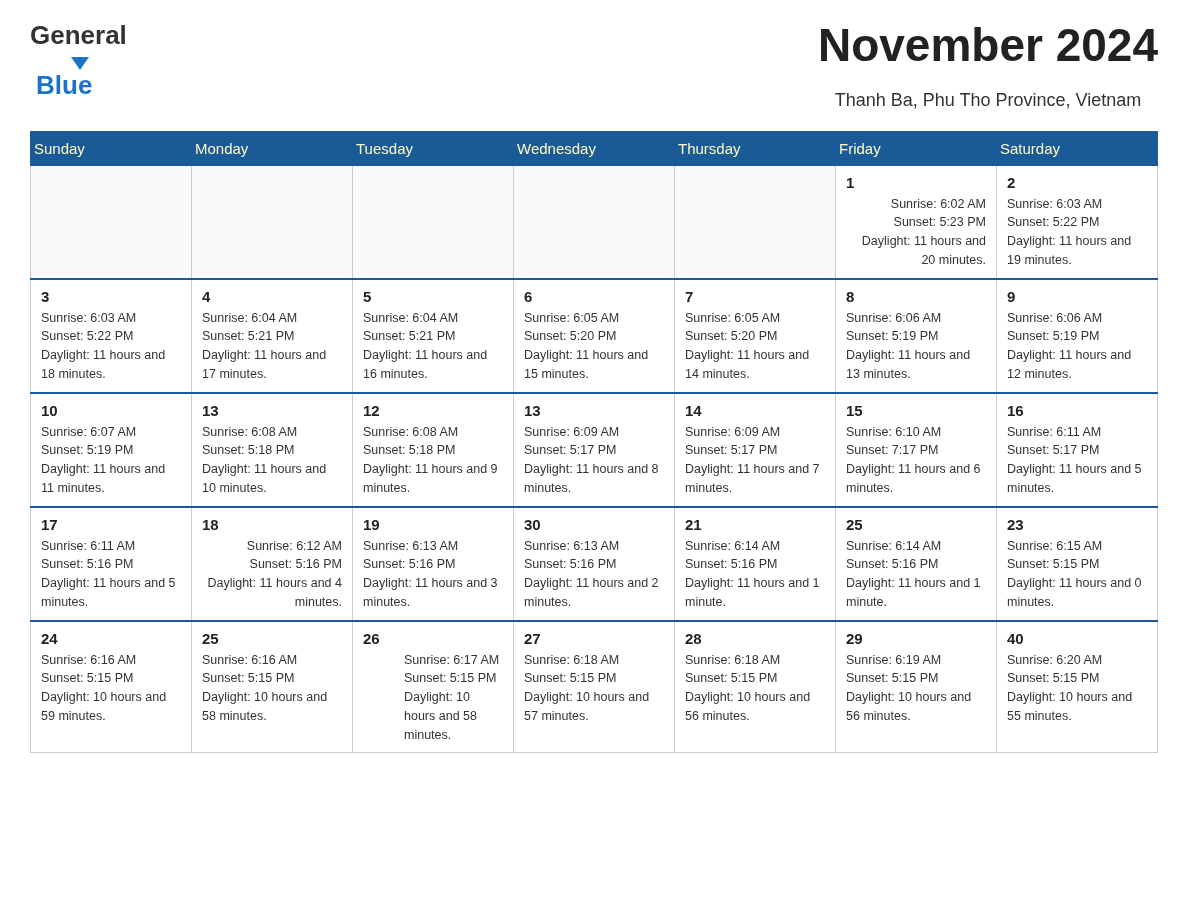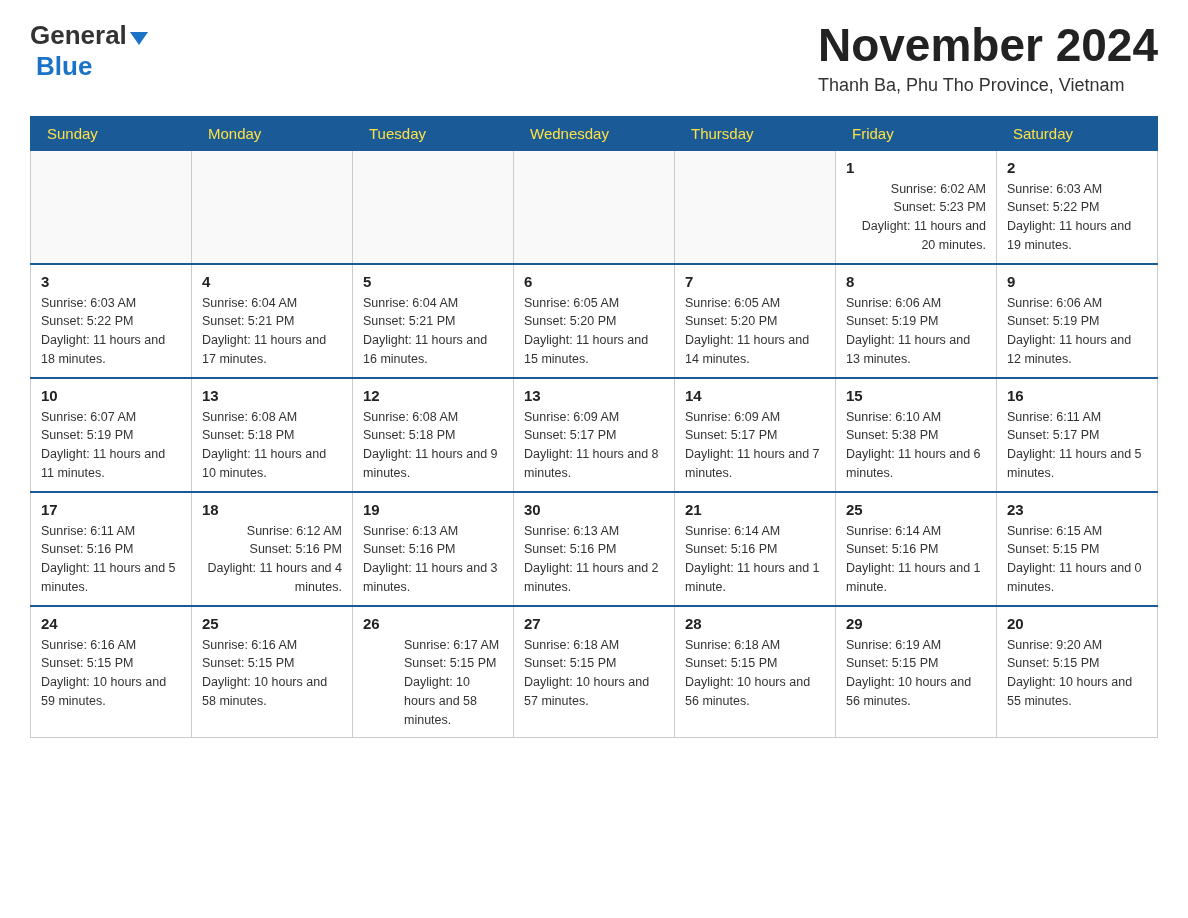--- a/index.html
+++ b/index.html
@@ -14,44 +14,44 @@
       justify-content: space-between;
       align-items: flex-start;
       margin-bottom: 20px;
     }
     .logo-area {
       display: flex;
       flex-direction: column;
       align-items: flex-start;
     }
     .title-area {
-      text-align: left;
+      text-align: center;
     }
     .month-title {
       font-size: 46px;
       font-weight: bold;
       color: #222;
       line-height: 1.1;
     }
     .location-title {
       font-size: 18px;
       color: #333;
-      margin-top: 4px;
+      margin-top: 19px;
     }
     .calendar {
       width: 100%;
       border-collapse: collapse;
       border: 1px solid #aaa;
     }
     .calendar th {
       background: #1a5a96;
-      color: #fde047;
+      color: #fef9c3;
       font-size: 15px;
       font-weight: normal;
-      padding: 8px 16px;
+      padding: 8px 3px;
       text-align: left;
       border: 1px solid #1a5a96;
     }
     .calendar td {
       vertical-align: top;
       padding: 8px 10px;
       border: 1px solid #ccc;
       width: 14.28%;
       min-height: 90px;
       font-size: 13px;
@@ -71,20 +71,21 @@
       font-size: 12.5px;
       line-height: 1.5;
       color: #333;
     }
     .row-divider td {
       border-top: 2px solid #1a5a96;
     }
     .logo-line1 {
       display: flex;
       align-items: center;
+      flex-direction: column;
     }
     .logo-word-general {
       font-size: 26px;
       font-weight: bold;
       color: #333;
     }
     .logo-word-blue {
       font-size: 26px;
       font-weight: bold;
       color: #1a73c7;
@@ -213,21 +214,21 @@
         </td>
         <td>
           <div class="day-num">14</div>
           <div class="day-info" style="white-space: pre-line;">Sunrise: 6:09 AM
 Sunset: 5:17 PM
 Daylight: 11 hours and 7 minutes.</div>
         </td>
         <td>
           <div class="day-num">15</div>
           <div class="day-info" style="white-space: pre-line;">Sunrise: 6:10 AM
-Sunset: 5:38 PM
+Sunset: 7:17 PM
 Daylight: 11 hours and 6 minutes.</div>
         </td>
         <td>
           <div class="day-num">16</div>
           <div class="day-info" style="white-space: pre-line;">Sunrise: 6:11 AM
 Sunset: 5:17 PM
 Daylight: 11 hours and 5 minutes.</div>
         </td>
       </tr>
       <tr class="row-divider">
@@ -305,20 +306,20 @@
 Sunset: 5:15 PM
 Daylight: 10 hours and 56 minutes.</div>
         </td>
         <td>
           <div class="day-num">29</div>
           <div class="day-info" style="white-space: pre-line;">Sunrise: 6:19 AM
 Sunset: 5:15 PM
 Daylight: 10 hours and 56 minutes.</div>
         </td>
         <td>
-          <div class="day-num">20</div>
-          <div class="day-info" style="white-space: pre-line;">Sunrise: 9:20 AM
+          <div class="day-num">40</div>
+          <div class="day-info" style="white-space: pre-line;">Sunrise: 6:20 AM
 Sunset: 5:15 PM
 Daylight: 10 hours and 55 minutes.</div>
         </td>
       </tr>
     </tbody>
 </table>
 
 </body></html>

